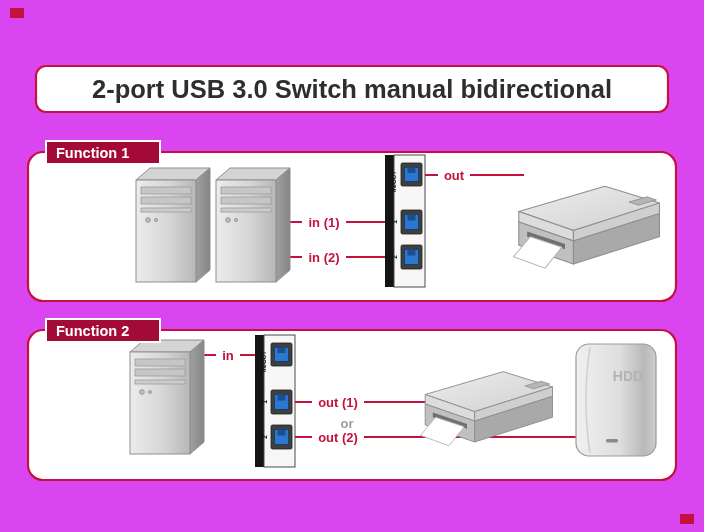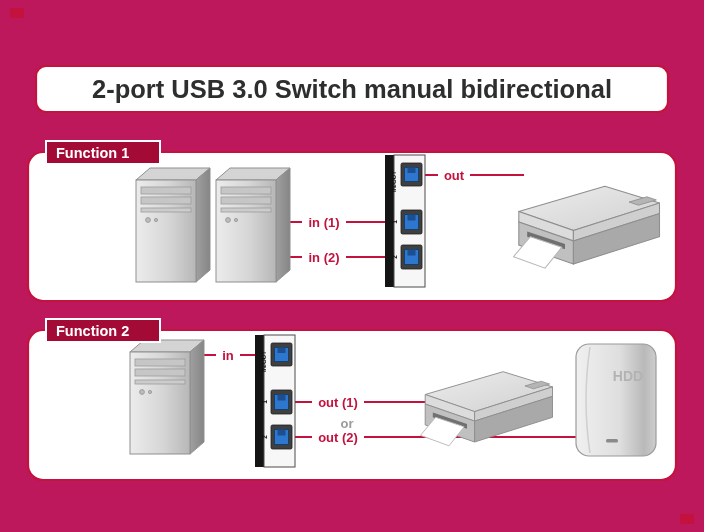--- a/index.html
+++ b/index.html
@@ -1,19 +1,19 @@
 <!DOCTYPE html>
 <html><head>
 <meta charset="utf-8">
 <style>
   html,body{margin:0;padding:0;background:#ffffff;}
   .page{
     position:relative;
     width:704px;height:532px;
-    background:#be185d;
+    background:#d946ef;
     overflow:hidden;
     font-family:"Liberation Sans", sans-serif;
   }
   svg{position:absolute;left:0;top:0;}
   text{font-family:"Liberation Sans", sans-serif;}
 </style>
 </head>
 <body>
 
 <div class="page">

